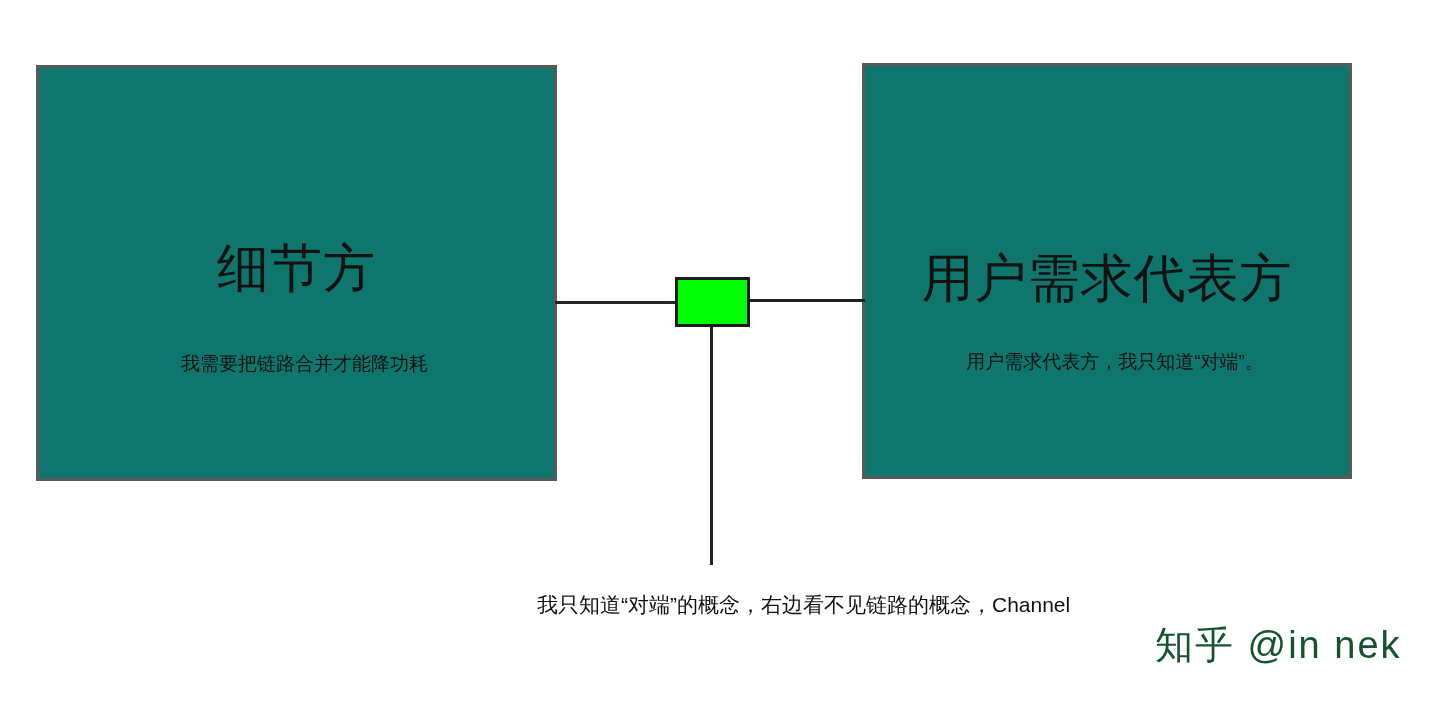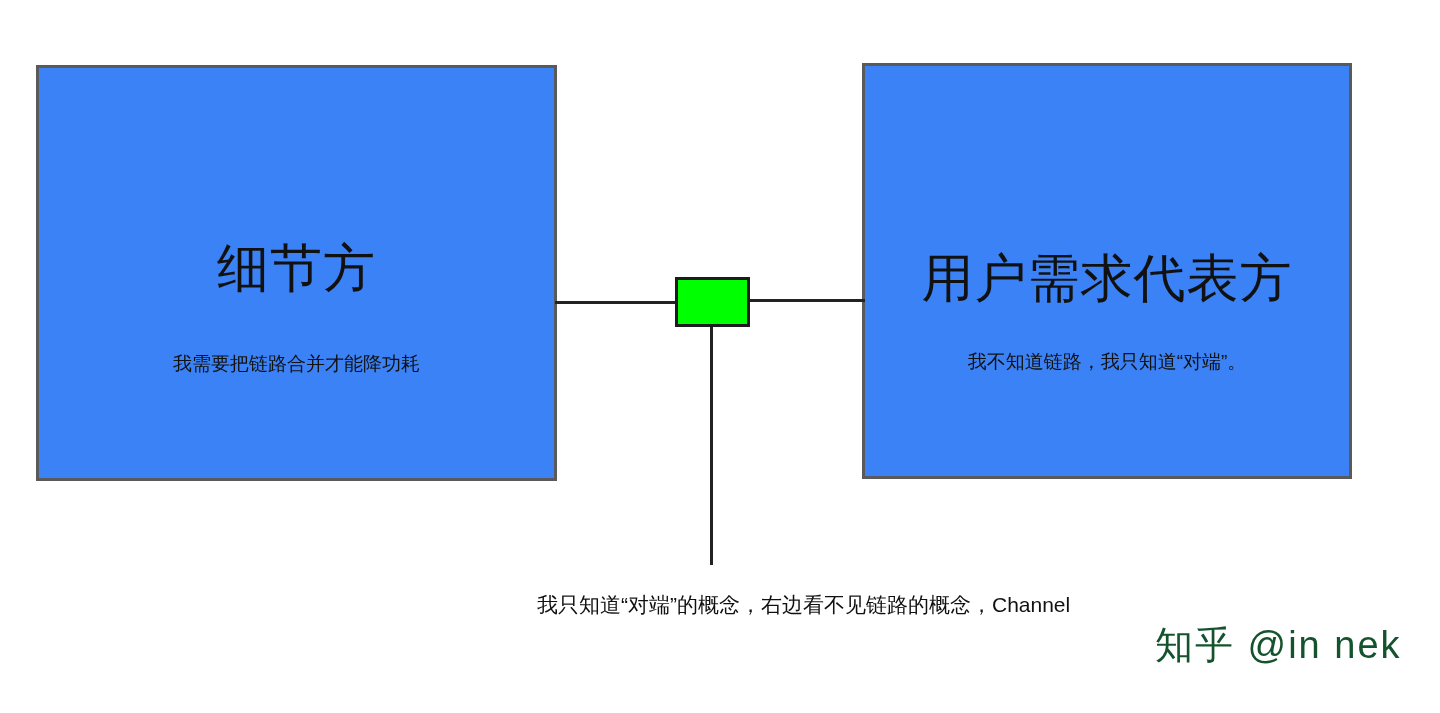--- a/index.html
+++ b/index.html
@@ -19,21 +19,21 @@
     width: 1440px;
     height: 713px;
     background: #ffffff;
     overflow: hidden;
   }
 
   
   .entity-box {
     position: absolute;
     box-sizing: border-box;
-    background: #3b82f6;
+    background: #0f766e;
     border: 3px solid #5a5a5a;
   }
   #box-left {
     left: 36px;
     top: 65px;
     width: 521px;
     height: 416px;
   }
   #box-right {
     left: 862px;
@@ -60,20 +60,21 @@
   .box-subtitle {
     position: absolute;
     left: 0;
     width: 100%;
     text-align: center;
     font-size: 19px;
     font-weight: 400;
     line-height: 1.2;
     color: #111111;
     white-space: nowrap;
+    padding-left: 8px;
   }
   #box-left .box-subtitle  { top: 285px; }
   #box-right .box-subtitle { top: 285px; }
 
   
   #channel-node {
     position: absolute;
     left: 675px;
     top: 277px;
     width: 75px;
@@ -146,21 +147,21 @@
 
 <div id="canvas">
 
   <div class="entity-box" id="box-left">
     <div class="box-title">细节方</div>
     <div class="box-subtitle">我需要把链路合并才能降功耗</div>
   </div>
 
   <div class="entity-box" id="box-right">
     <div class="box-title">用户需求代表方</div>
-    <div class="box-subtitle">我不知道链路，我只知道“对端”。</div>
+    <div class="box-subtitle">用户需求代表方，我只知道“对端”。</div>
   </div>
 
   <div class="connector-h" id="connector-left"></div>
 
   <div class="connector-h" id="connector-right"></div>
 
   <div class="connector-v" id="connector-down"></div>
 
   <div id="channel-node"></div>
 

